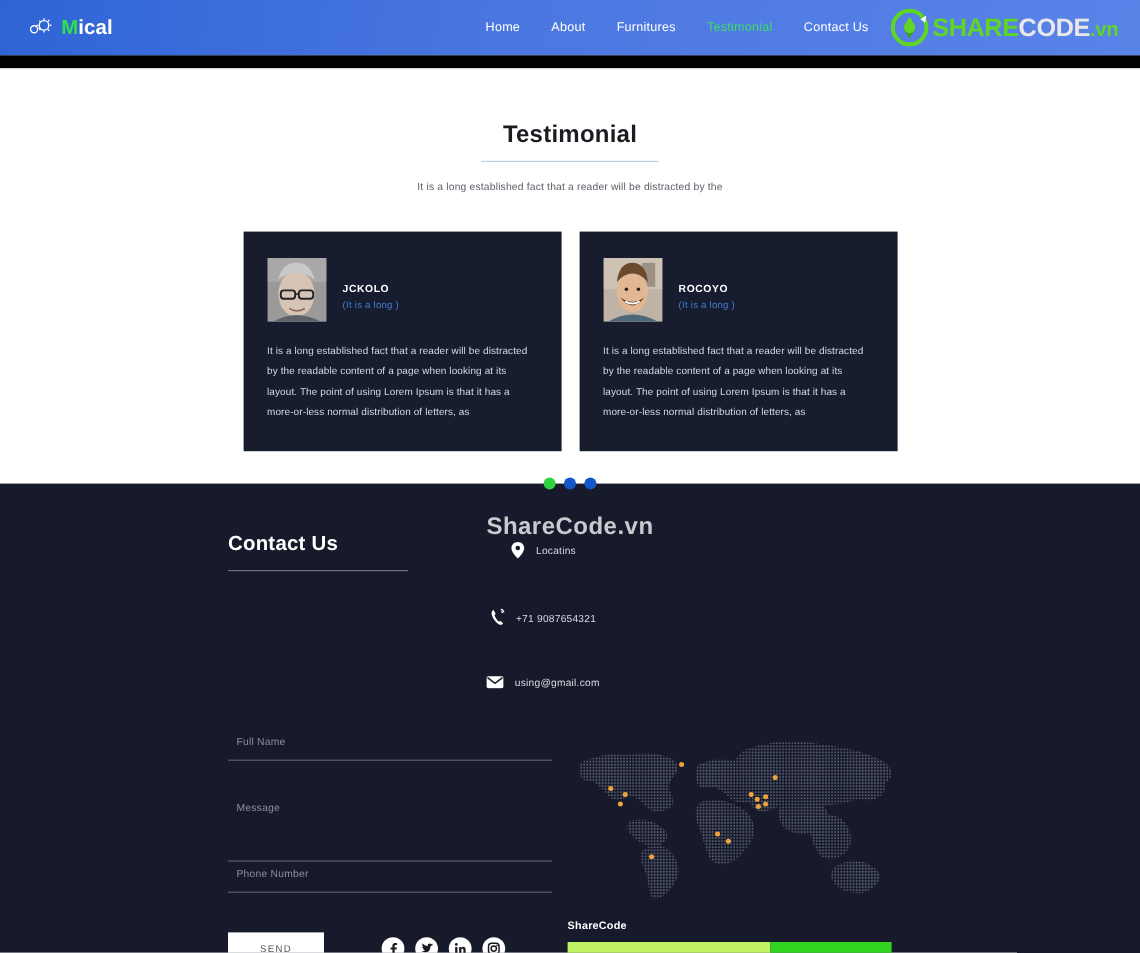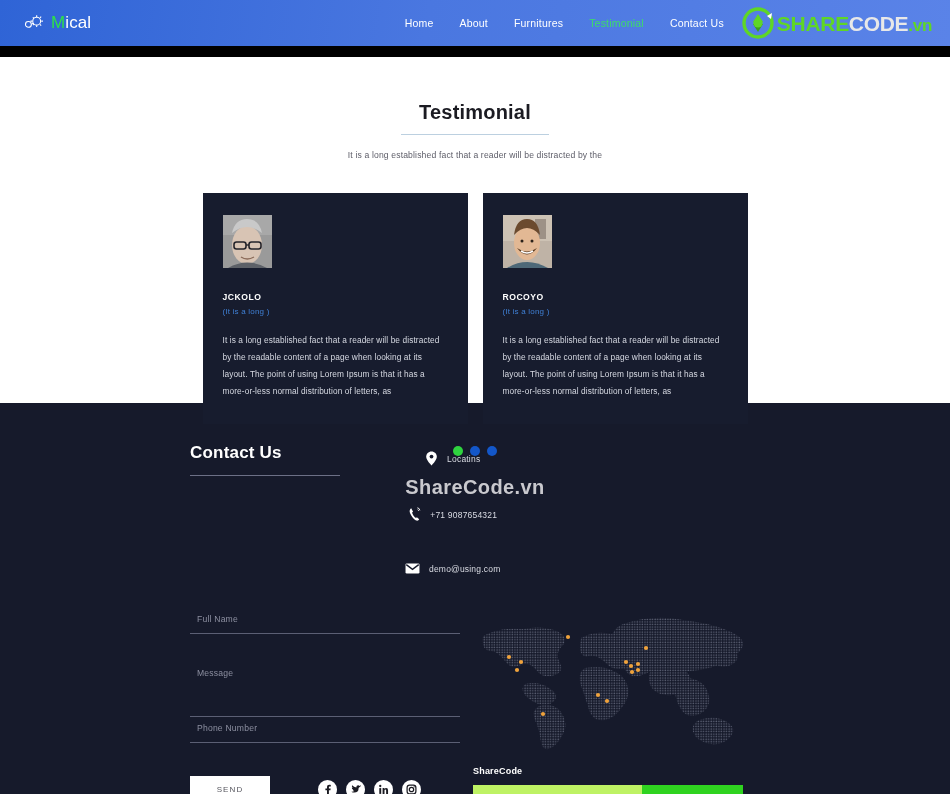--- a/index.html
+++ b/index.html
@@ -24,21 +24,21 @@
   .brand {
     display: flex;
     align-items: center;
     gap: 7px;
     width: 200px;
     padding-left: 4px;
   }
   .brand-icon { width: 22px; height: 22px; display: block; }
   .brand-text {
     font-size: 17px;
-    font-weight: normal;
+    font-weight: bold;
     letter-spacing: .1px;
     color: #ffffff;
   }
   .brand-text .accent { color: #2ee04a; }
 
   .nav {
     flex: 1;
     display: flex;
     align-items: center;
     justify-content: flex-end;
@@ -108,21 +108,21 @@
     display: flex;
     justify-content: center;
     gap: 15px;
     margin-top: 33px;
   }
   .t-card {
     width: 265px;
     background: #171c2e;
     padding: 22px 20px 24px 20px;
   }
-  .t-head { display: flex; align-items: flex-start; gap: 14px; flex-direction: column; }
+  .t-head { display: flex; align-items: center; gap: 14px; }
   .t-avatar {
     width: 49px;
     height: 53px;
     flex: 0 0 auto;
     display: block;
     background: #8d8d8d;
   }
   .t-meta { padding-top: 10px; }
   .t-name {
     font-size: 8.6px;
@@ -438,21 +438,21 @@
             <path d="M9.3 0.8 q2.2 0.3 2.6 2.5" fill="none" stroke="#ffffff" stroke-width="0.9"></path>
             <path d="M9.6 2.7 q1 0.2 1.2 1.2" fill="none" stroke="#ffffff" stroke-width="0.9"></path>
           </svg>
           <span class="cinfo-text">+71 9087654321</span>
         </div>
         <div class="cinfo">
           <svg class="cinfo-icon" viewBox="0 0 16 12" style="width:15px;height:11px">
             <rect x="0.4" y="0.6" width="15.2" height="10.8" rx="1.4" fill="#ffffff"></rect>
             <path d="M1.2 1.8 L8 7 L14.8 1.8" fill="none" stroke="#161a2b" stroke-width="1.5"></path>
           </svg>
-          <span class="cinfo-text">demo@using.com</span>
+          <span class="cinfo-text">using@gmail.com</span>
         </div>
       </div>
     </div>
 
     <div class="footer-cols">
 
       <div class="form-col">
         <div class="field">
           <input type="text" placeholder="Full Name" style="">
         </div>

